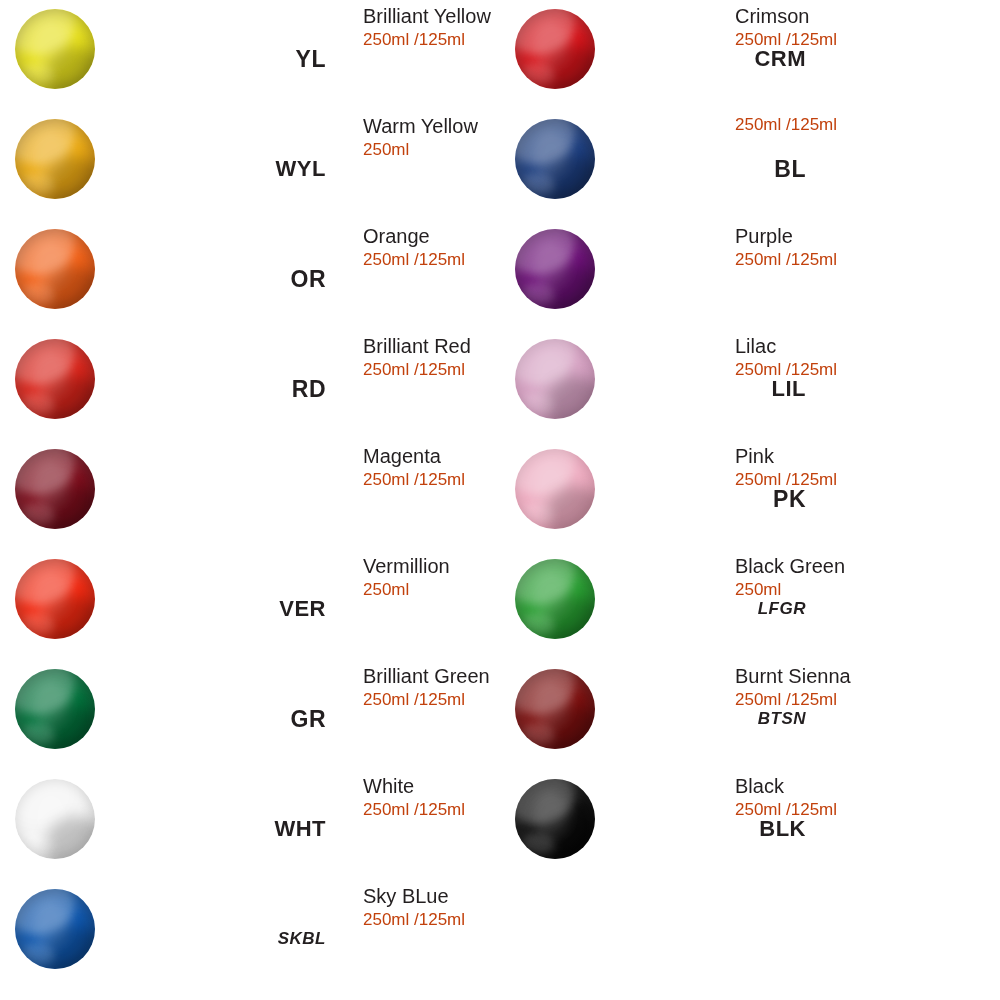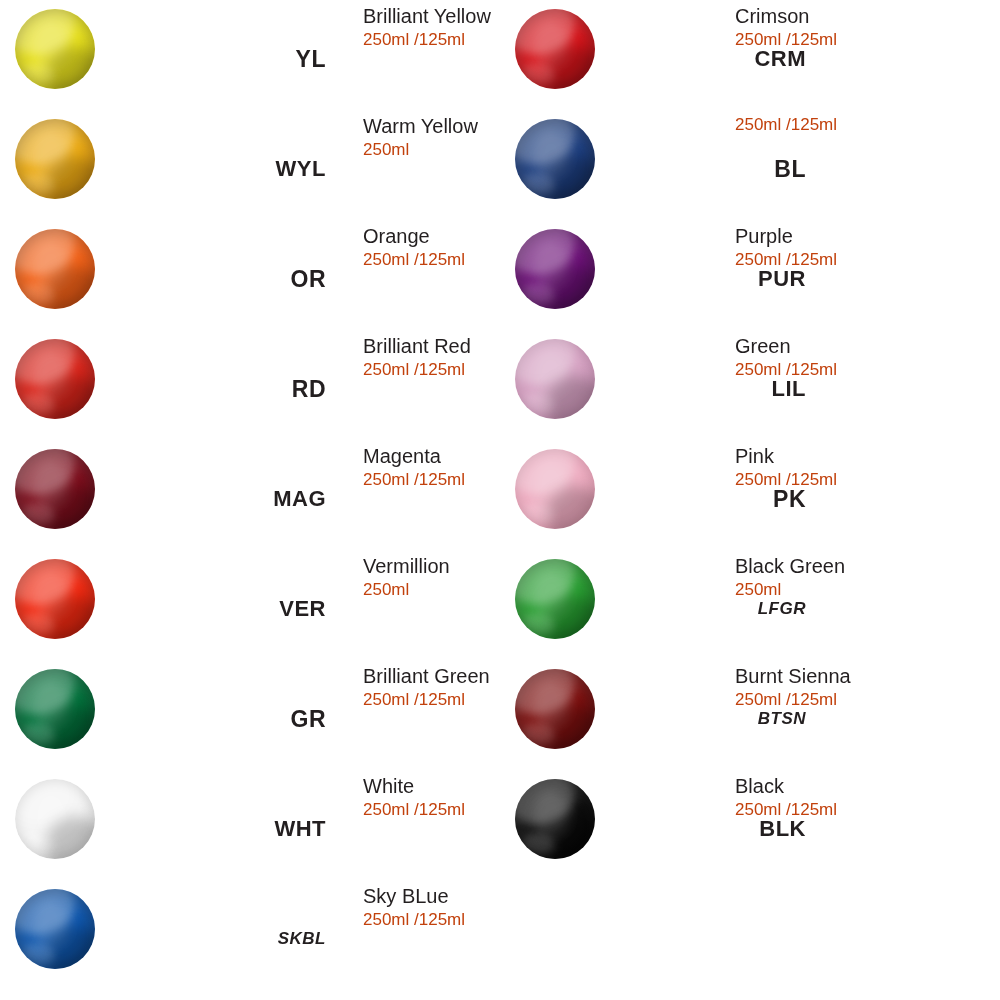--- a/index.html
+++ b/index.html
@@ -228,21 +228,20 @@
       <div class="swatch-row" style="top: 444px;">
         <div class="blob-wrap">
           <div class="blob" style="background: radial-gradient(circle at 36% 32%, rgb(125, 15, 29) 0%, rgb(125, 15, 29) 48%, rgb(92, 10, 21) 100%);">
             <span class="sheen-a"></span>
             <span class="sheen-c"></span>
             <span class="sheen-b"></span>
             <span class="sheen-d"></span>
             <span class="ring"></span>
           </div>
         </div>
-        <div class="code s-3">MAG</div>
         <div class="label">
           <div class="name">Magenta</div>
           <div class="sizes">250ml /125ml</div>
         </div>
       </div>
       <div class="swatch-row" style="top: 554px;">
         <div class="blob-wrap">
           <div class="blob" style="background: radial-gradient(circle at 36% 32%, rgb(241, 43, 19) 0%, rgb(241, 43, 19) 48%, rgb(204, 31, 12) 100%);">
             <span class="sheen-a"></span>
             <span class="sheen-c"></span>
@@ -341,39 +340,38 @@
       <div class="swatch-row" style="top: 224px;">
         <div class="blob-wrap">
           <div class="blob" style="background: radial-gradient(circle at 36% 32%, rgb(108, 18, 119) 0%, rgb(108, 18, 119) 48%, rgb(74, 11, 82) 100%);">
             <span class="sheen-a"></span>
             <span class="sheen-c"></span>
             <span class="sheen-b"></span>
             <span class="sheen-d"></span>
             <span class="ring"></span>
           </div>
         </div>
-        <div class="code s-3">PUR</div>
         <div class="label">
           <div class="name">Purple</div>
           <div class="sizes">250ml /125ml</div>
         </div>
       </div>
       <div class="swatch-row" style="top: 334px;">
         <div class="blob-wrap">
           <div class="blob pale" style="background: radial-gradient(circle at 36% 32%, rgb(214, 163, 195) 0%, rgb(214, 163, 195) 48%, rgb(189, 134, 169) 100%);">
             <span class="sheen-a"></span>
             <span class="sheen-c"></span>
             <span class="sheen-b"></span>
             <span class="sheen-d"></span>
             <span class="ring"></span>
           </div>
         </div>
         <div class="code s-3">LIL</div>
         <div class="label">
-          <div class="name">Green</div>
+          <div class="name">Lilac</div>
           <div class="sizes">250ml /125ml</div>
         </div>
       </div>
       <div class="swatch-row" style="top: 444px;">
         <div class="blob-wrap">
           <div class="blob pale" style="background: radial-gradient(circle at 36% 32%, rgb(238, 174, 194) 0%, rgb(238, 174, 194) 48%, rgb(217, 146, 168) 100%);">
             <span class="sheen-a"></span>
             <span class="sheen-c"></span>
             <span class="sheen-b"></span>
             <span class="sheen-d"></span>

